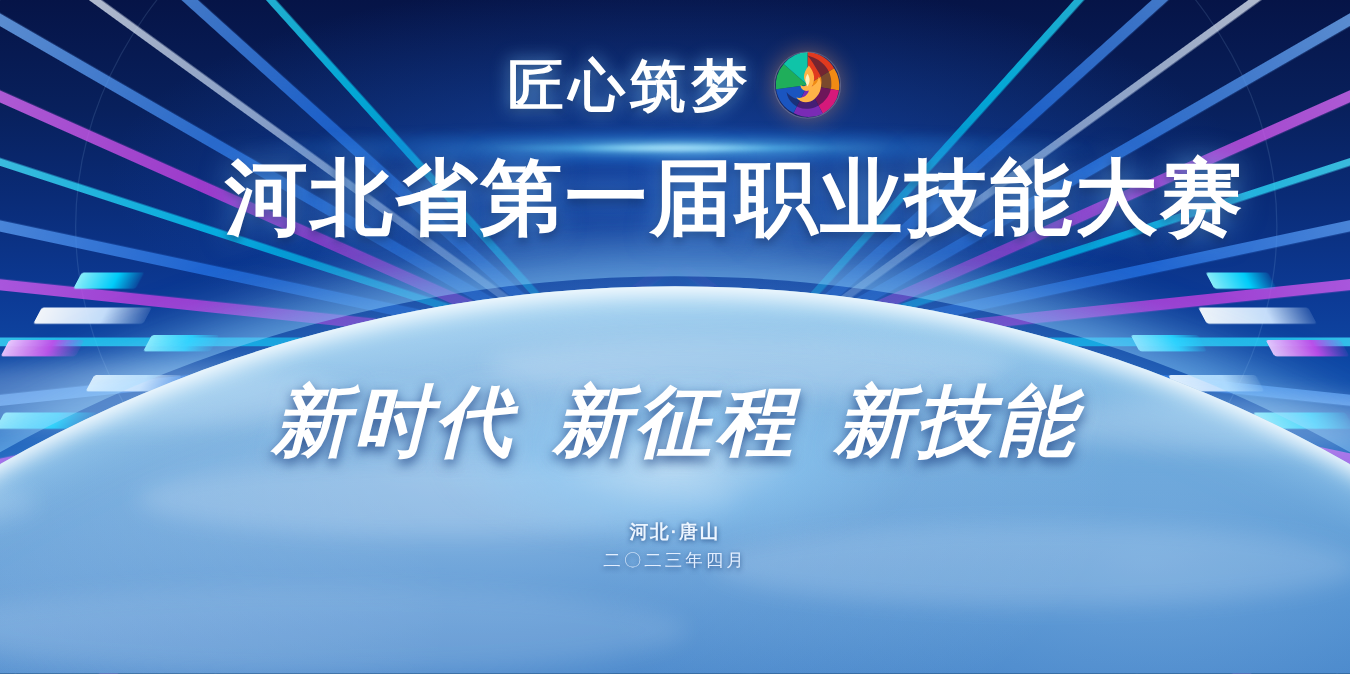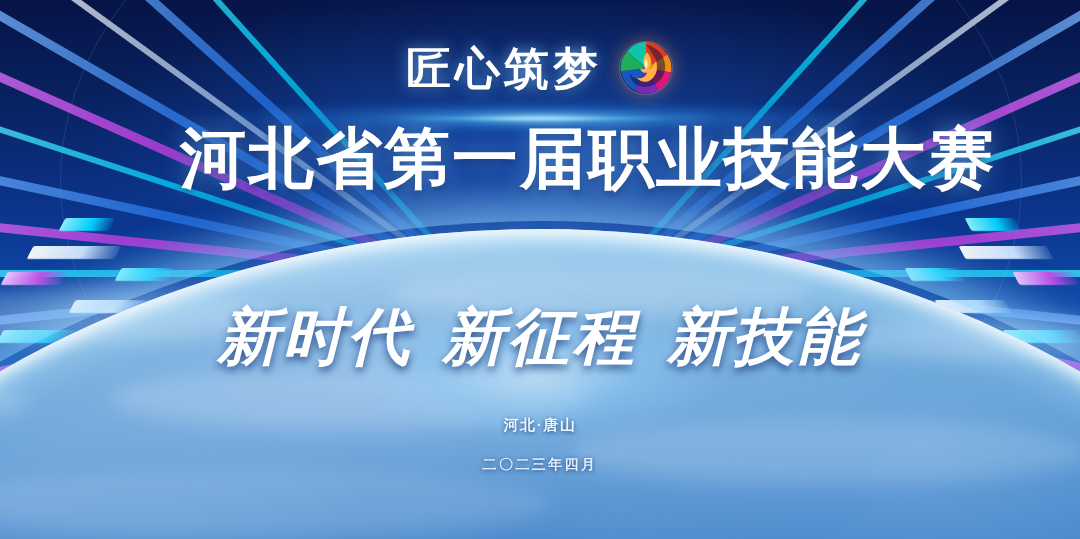--- a/index.html
+++ b/index.html
@@ -173,25 +173,24 @@
 
   .venue{
     top:416px;
     font-size:15px;font-weight:700;
     color:#ecf5ff;
     letter-spacing:1.6px;
     text-shadow:0 1px 4px rgba(10,45,105,.8);
   }
   .date{
     top:440px;
-    font-size:14px;font-weight:700;
+    font-size:14px;font-weight:400;
     color:#e2eeff;
     letter-spacing:2.4px;
     text-shadow:0 1px 4px rgba(10,45,105,.8);
-    margin-top:16px;
   }
   .org{
     top:471px;
     font-size:10.5px;font-weight:400;
     color:#dae9fb;
     letter-spacing:.7px;
     line-height:1.55;
     text-shadow:0 1px 3px rgba(10,45,105,.85);
   }
 </style>

